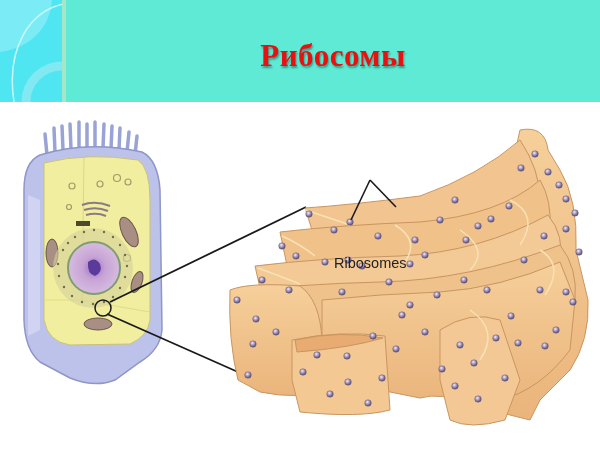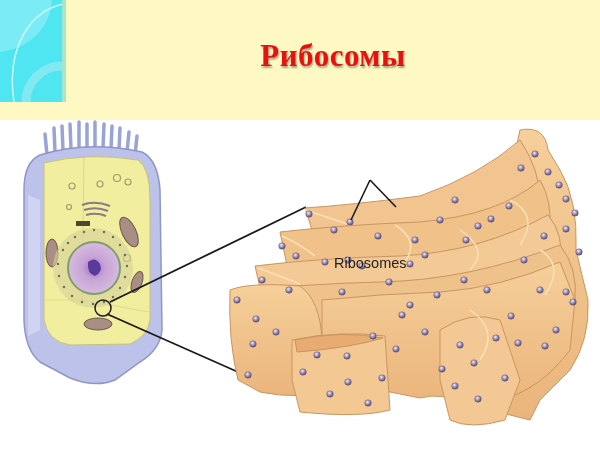--- a/index.html
+++ b/index.html
@@ -1,17 +1,17 @@
 <!DOCTYPE html>
 <html><head>
 <meta charset="utf-8">
 <style>
   html,body{margin:0;padding:0;}
   body{width:600px;height:451px;overflow:hidden;background:#ffffff;position:relative;font-family:"Liberation Sans",sans-serif;}
-  .header{position:absolute;left:0;top:0;width:600px;height:120px;background:#fef9c3;}
+  .header{position:absolute;left:0;top:0;width:600px;height:102px;background:#5eead4;}
   .accent{position:absolute;left:0;top:0;width:66px;height:102px;background:#4fe6f2;overflow:hidden;}
   .title{position:absolute;left:66px;top:38px;width:534px;text-align:center;font-family:"Liberation Serif",serif;font-weight:bold;font-size:31px;color:#e8110f;text-shadow:1px 2px 2px rgba(0,0,0,0.35);letter-spacing:0.5px;}
   .stage{position:absolute;left:0;top:102px;width:592px;height:349px;}
   .label{position:absolute;left:334px;top:153px;font-size:14.5px;color:#222;font-family:"Liberation Sans",sans-serif;}
 </style>
 </head>
 <body>
 
 <div class="header">
   <div class="accent">

